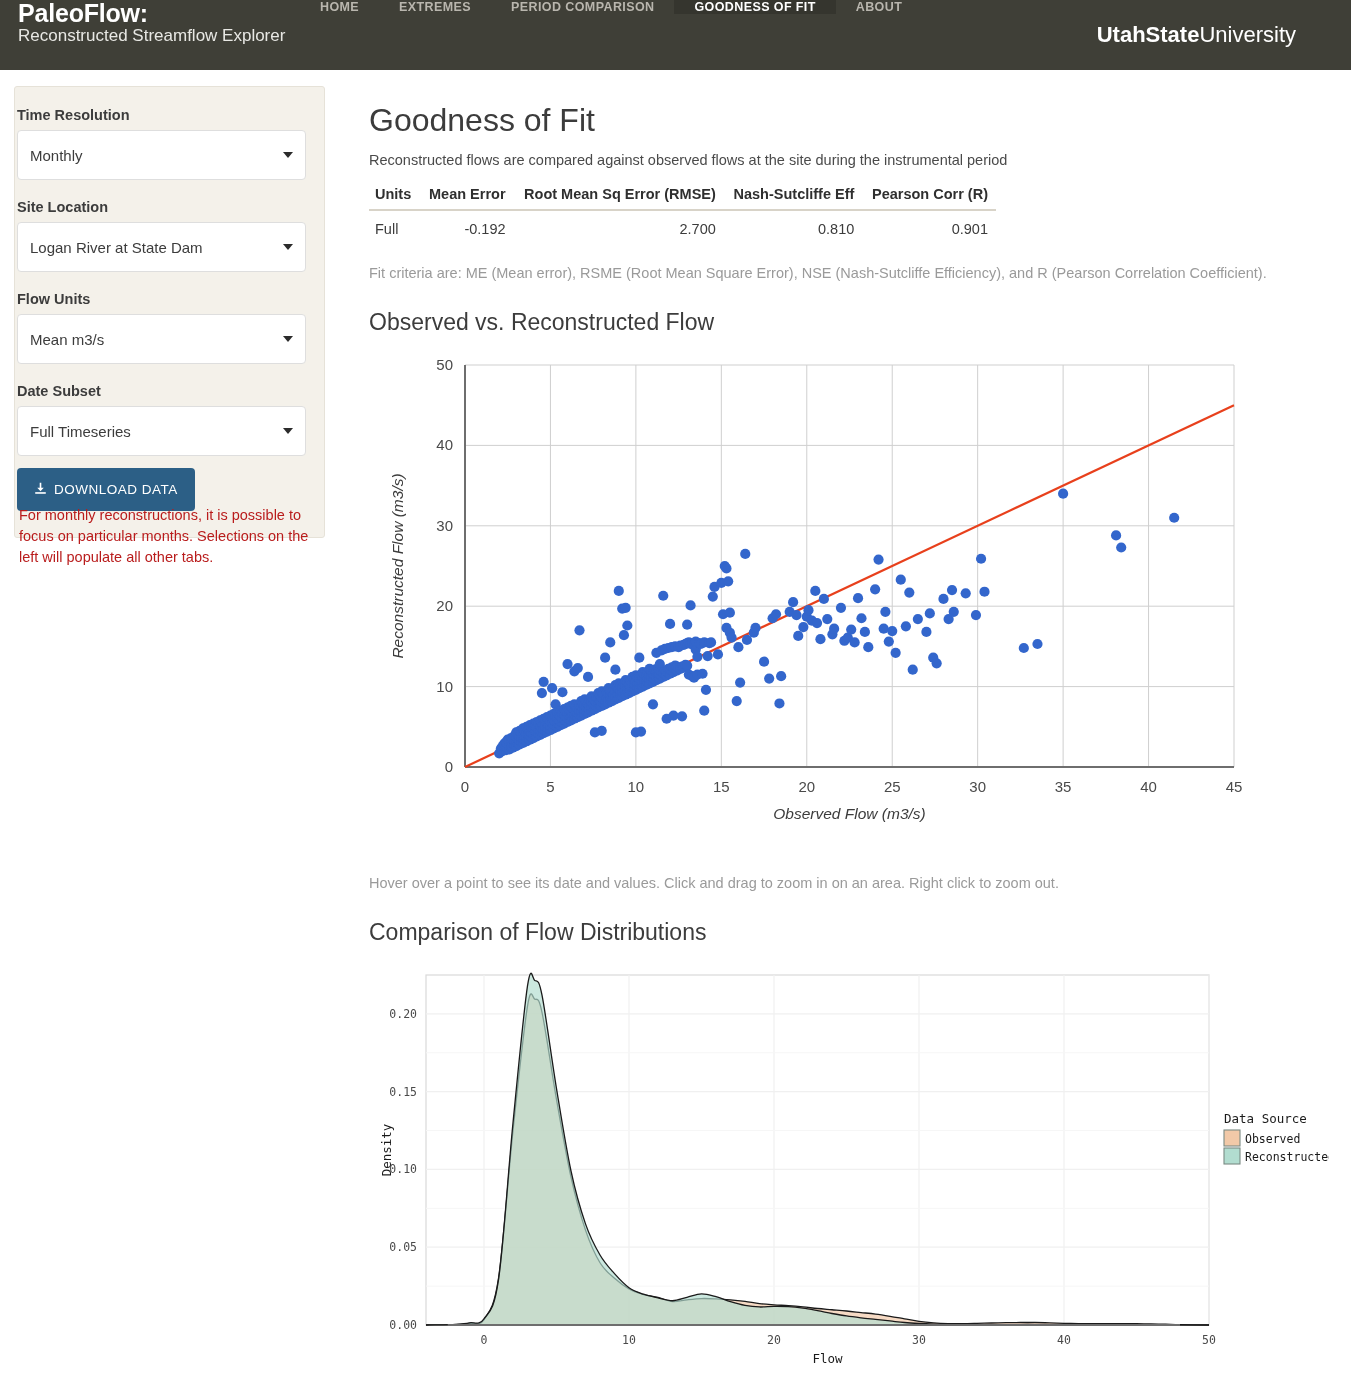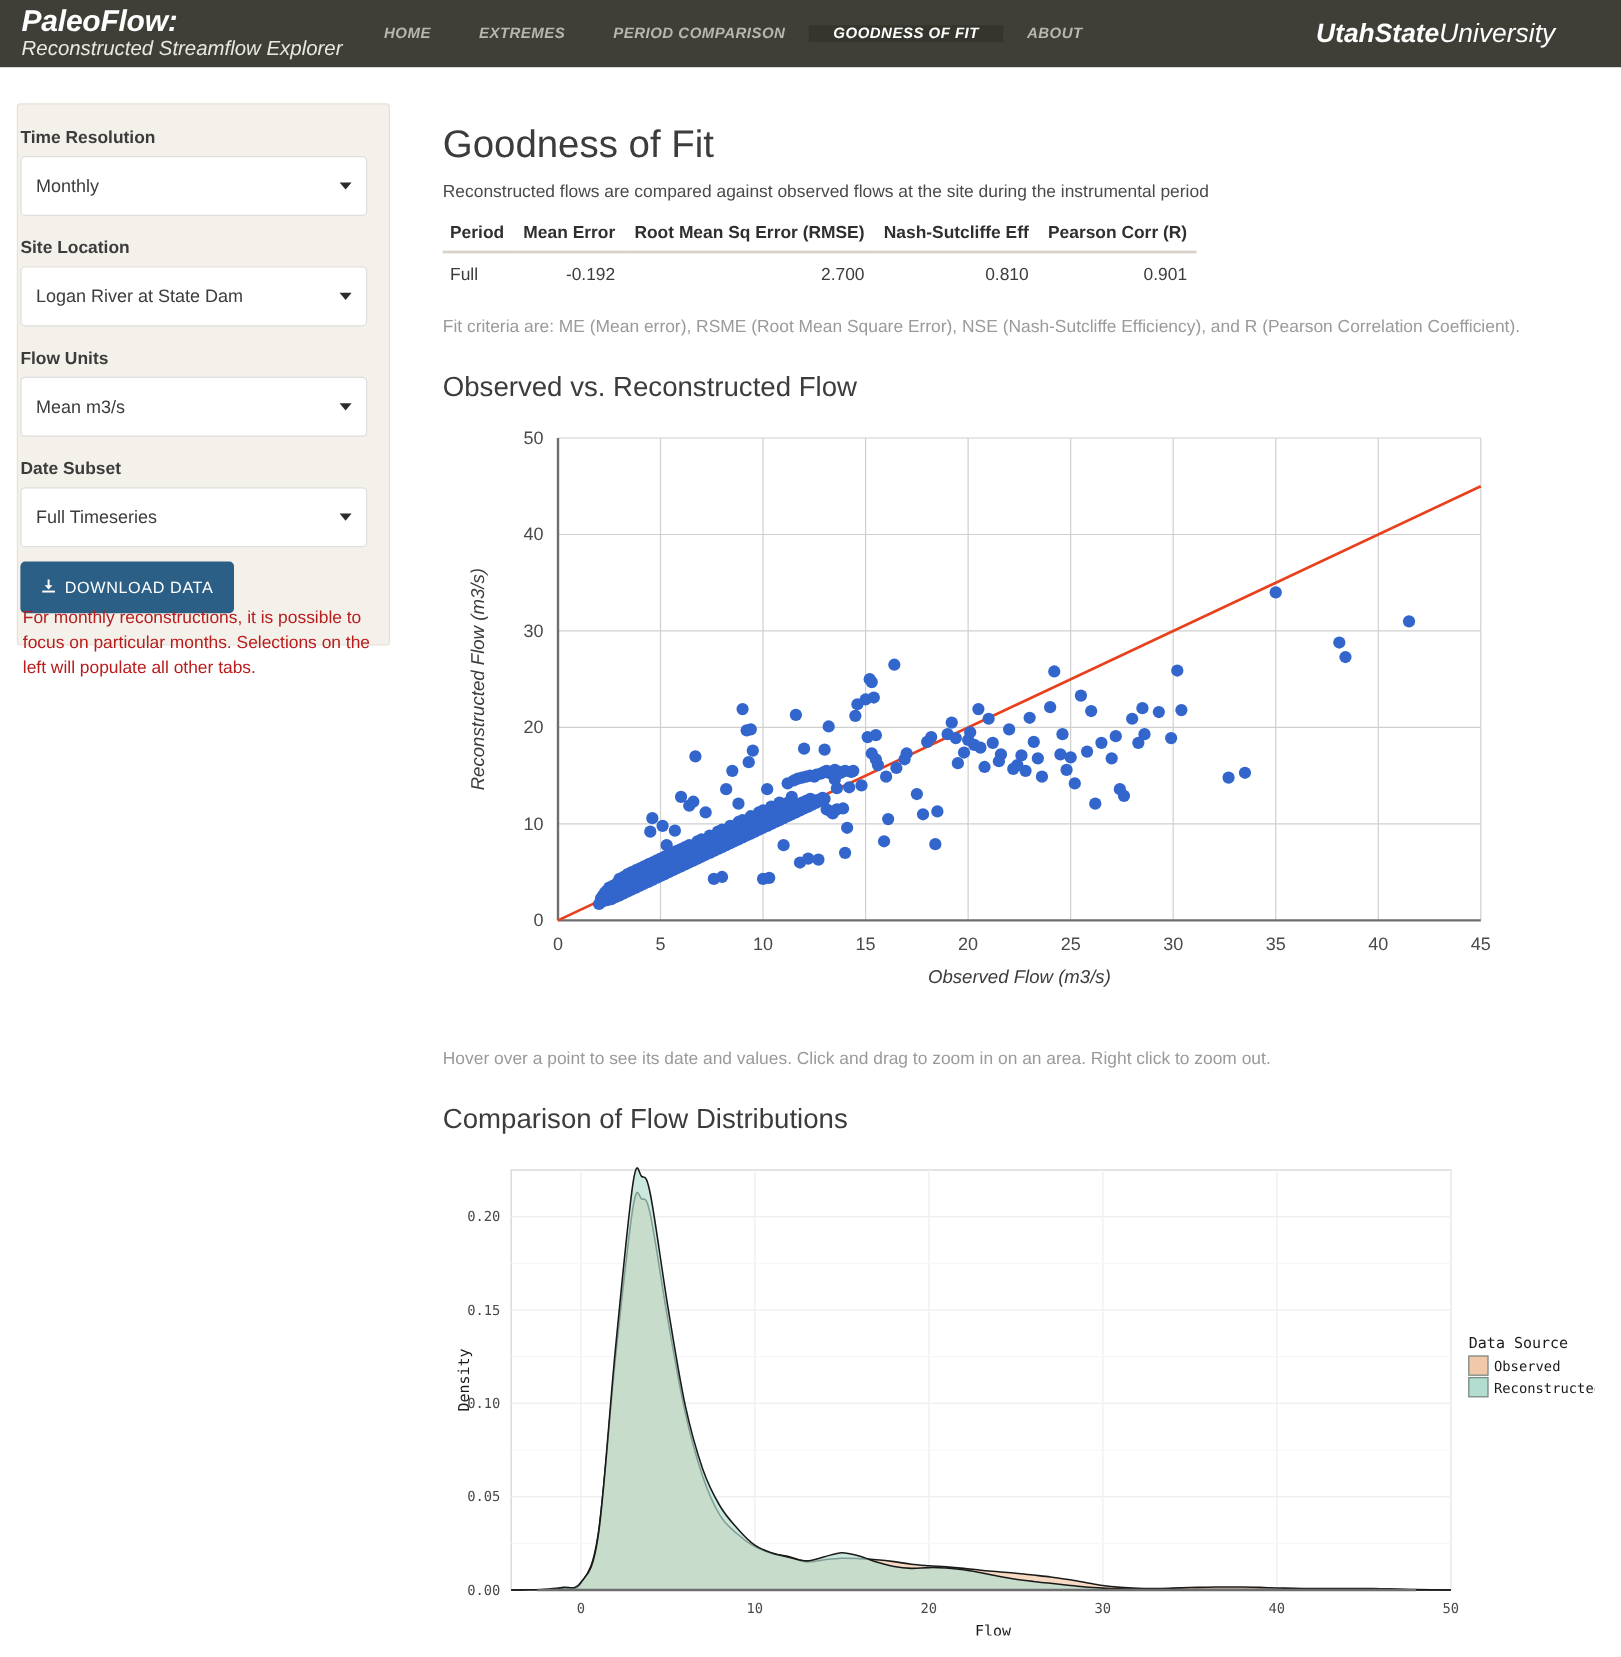--- a/index.html
+++ b/index.html
@@ -7,25 +7,24 @@
   body {
     width:1351px; height:1381px;
     background:#ffffff;
     font-family:"Liberation Sans", sans-serif;
     color:#3c3c3c;
     overflow:hidden;
   }
 
   
   #navbar {
-    height:56px; width:100%;
+    height:70px; width:100%;
     background:#3f3f37;
-    display:flex; align-items:center;
+    display:flex; align-items:flex-start;
     position:relative;
-    font-style:italic;
   }
   #brand {
     padding-left:18px; padding-right:10px;
     display:flex; flex-direction:column; justify-content:center;
     width:300px; overflow:hidden;
   }
   #brand-title {
     color:#ffffff; font-size:25px; font-weight:bold; line-height:26px;
     letter-spacing:-0.2px; white-space:nowrap;
   }
@@ -204,21 +203,21 @@
 
 <div id="main">
 
   <h1 id="page-title">Goodness of Fit</h1>
 
   <p class="lede">Reconstructed flows are compared against observed flows at the site during the instrumental period</p>
 
   <table id="stats-table">
     <thead>
       <tr>
-        <th>Period</th>
+        <th>Units</th>
         <th>Mean Error</th>
         <th>Root Mean Sq Error (RMSE)</th>
         <th>Nash-Sutcliffe Eff</th>
         <th>Pearson Corr (R)</th>
       </tr>
     </thead>
     <tbody>
       <tr>
         <td>Full</td>
         <td>-0.192</td>

